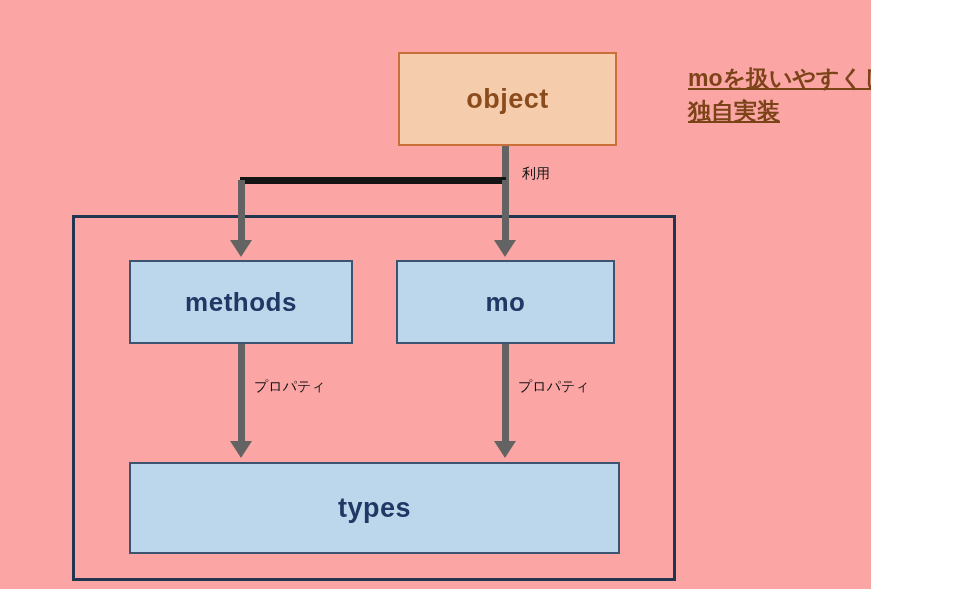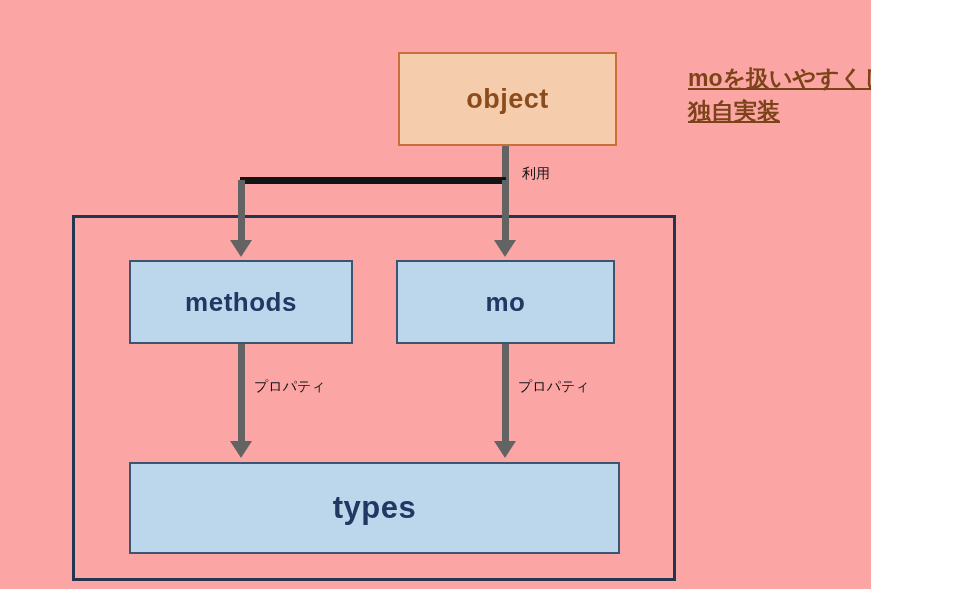--- a/index.html
+++ b/index.html
@@ -63,21 +63,21 @@
   }
 
   .node-types {
     left: 129px;
     top: 462px;
     width: 491px;
     height: 92px;
     background: #bcd6ec;
     border: 2px solid #3d5470;
     color: #1f3864;
-    font-size: 31px;
+    font-size: 27px;
   }
 
   
   .container-box {
     position: absolute;
     left: 72px;
     top: 215px;
     width: 604px;
     height: 366px;
     box-sizing: border-box;

